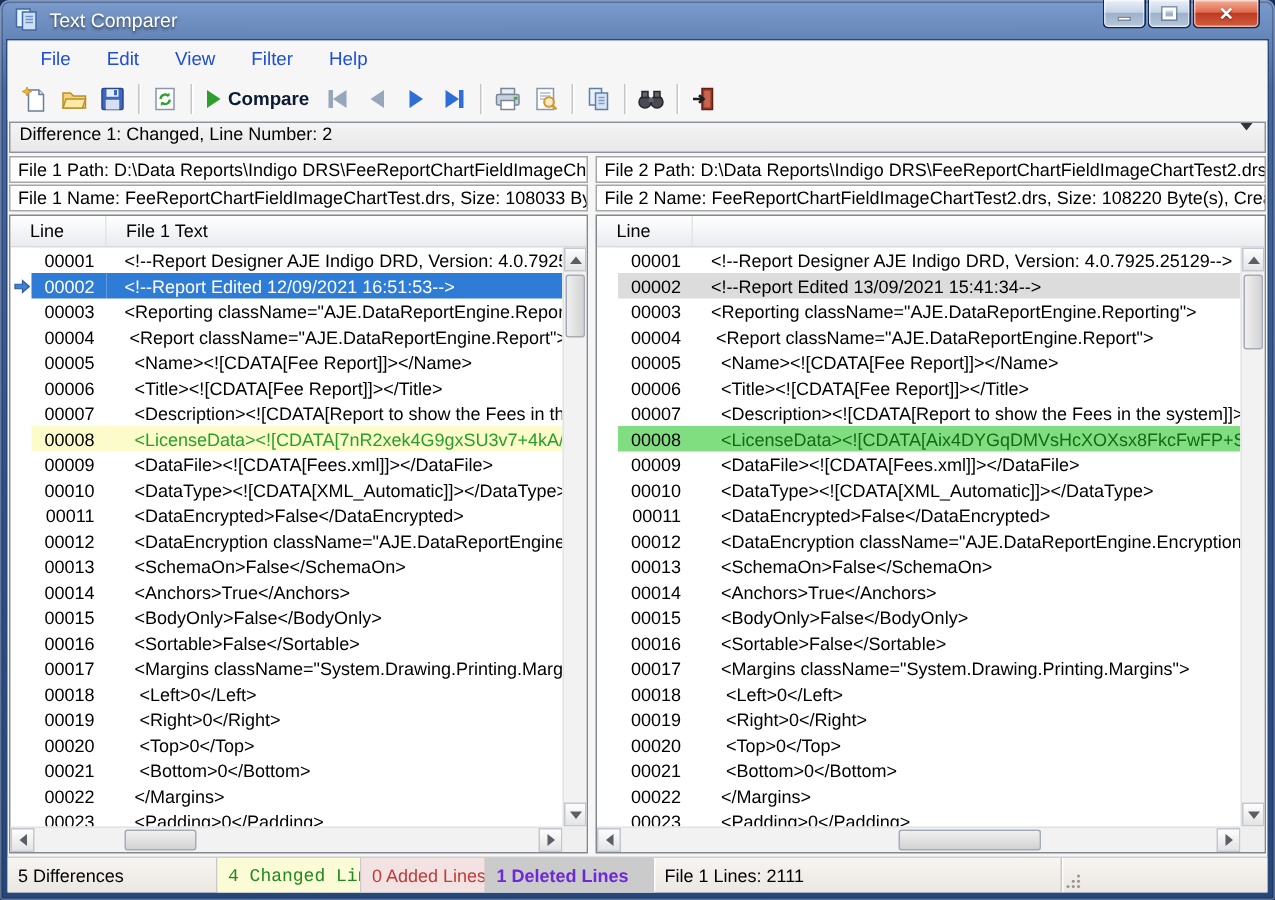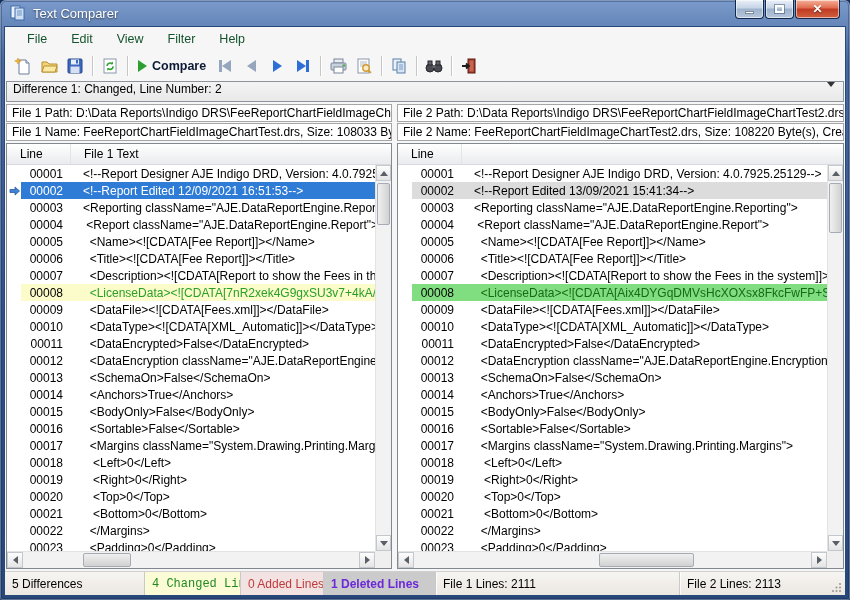--- a/index.html
+++ b/index.html
@@ -18,21 +18,21 @@
   .wbtn.min,.wbtn.max{width:29px;}
   .wbtn.close{width:45px;background:linear-gradient(180deg,#F5B09A 0%,#E06A4C 45%,#C03A22 50%,#D0603F 100%);}
   .glyph-min{width:9px;height:3px;background:#fff;border:1px solid rgba(40,60,90,.6);margin-top:6px;}
   .glyph-max{width:9px;height:8px;border:2px solid #fff;outline:1px solid rgba(40,60,90,.45);}
   .glyph-close{color:#fff;font-size:12px;font-weight:bold;text-shadow:0 1px 1px rgba(0,0,0,.5);}
 
   .content{position:absolute;left:4px;top:26px;right:4px;bottom:4px;background:#F6F6F6;border:1px solid #28477B;display:flex;flex-direction:column;overflow:hidden;}
 
   
   .menubar{height:24px;flex:none;display:flex;align-items:center;background:#F6F6F6;padding-left:10px;}
-  .menu-item{padding:3px 12px;font-size:12.5px;color:#14532d;cursor:default;}
+  .menu-item{padding:3px 12px;font-size:12.5px;color:#1d4ed8;cursor:default;}
   .toolbar{height:29px;flex:none;display:flex;align-items:center;background:#F6F6F6;padding-left:5px;}
   .tbtn{width:26px;height:24px;display:flex;align-items:center;justify-content:center;border:1px solid transparent;border-radius:2px;}
   .tsep{width:1px;height:20px;background:#C6C6C6;margin:0 4px;flex:none;box-shadow:1px 0 0 #fff;}
   .compare-btn{display:flex;align-items:center;gap:5px;padding:0 6px;height:24px;}
   .compare-label{font-size:12.5px;font-weight:bold;color:#0B1A33;}
   .tri{width:0;height:0;}
   .tri.play{border-top:6px solid transparent;border-bottom:6px solid transparent;border-left:9px solid #2E9E2E;}
   .tri.r-blue{border-top:6px solid transparent;border-bottom:6px solid transparent;border-left:9px solid #2D6FD6;}
   .tri.l-gray{border-top:6px solid transparent;border-bottom:6px solid transparent;border-right:9px solid #96A6BC;}
   .bar-b{width:3px;height:12px;background:#2D6FD6;}
@@ -87,21 +87,21 @@
   .t-left{width:0;height:0;border-top:4px solid transparent;border-bottom:4px solid transparent;border-right:5px solid #5A5E66;}
   .t-right{width:0;height:0;border-top:4px solid transparent;border-bottom:4px solid transparent;border-left:5px solid #5A5E66;}
 
   
   .statusbar{flex:none;height:24px;display:flex;align-items:stretch;background:linear-gradient(180deg,#F7F5F2,#EBE7E1);border-top:1px solid #CFCFCF;font-size:12px;}
   .seg{display:flex;align-items:center;padding:0 7px;border-right:1px solid #C9C9C9;box-shadow:1px 0 0 rgba(255,255,255,.8);white-space:nowrap;overflow:hidden;}
   .seg.s1{width:140px;flex:none;}
   .seg.s2{width:96px;flex:none;background:#FBFBD6;color:#1F8A1F;font-family:Liberation Mono, monospace;}
   .seg.s3{width:83px;flex:none;background:#F2E2E2;color:#C03A3A;}
   .seg.s4{width:112px;flex:none;background:#CBCBCB;color:#6d28d9;font-weight:bold;}
-  .seg.s5{width:244px;flex:none;}
+  .seg.s5{width:272px;flex:none;}
   .seg.s6{flex:1;border-right:none;box-shadow:none;}
   .grip{width:16px;display:flex;align-items:flex-end;justify-content:flex-end;padding:0 3px 3px 0;}
 </style>
 </head>
 <body>
 
 <div class="window">
 
   <div class="titlebar">
     <span class="app-icon">
@@ -364,21 +364,20 @@
       </div>
 
     </div>
 
     <div class="statusbar">
       <div class="seg s1">5 Differences</div>
       <div class="seg s2">4 Changed Lines</div>
       <div class="seg s3">0 Added Lines</div>
       <div class="seg s4">1 Deleted Lines</div>
       <div class="seg s5">File 1 Lines: 2111</div>
-      <div class="seg s6">File 2 Lines: 2113</div>
       <div class="grip">
         <svg width="11" height="11" viewBox="0 0 11 11">
           <circle cx="9" cy="3" r="1" fill="#9A948C"></circle>
             <circle cx="9" cy="6.5" r="1" fill="#9A948C"></circle>
             <circle cx="9" cy="10" r="1" fill="#9A948C"></circle>
           <circle cx="5.5" cy="6.5" r="1" fill="#9A948C"></circle>
             <circle cx="5.5" cy="10" r="1" fill="#9A948C"></circle>
           <circle cx="2" cy="10" r="1" fill="#9A948C"></circle>
         </svg>
       </div>

